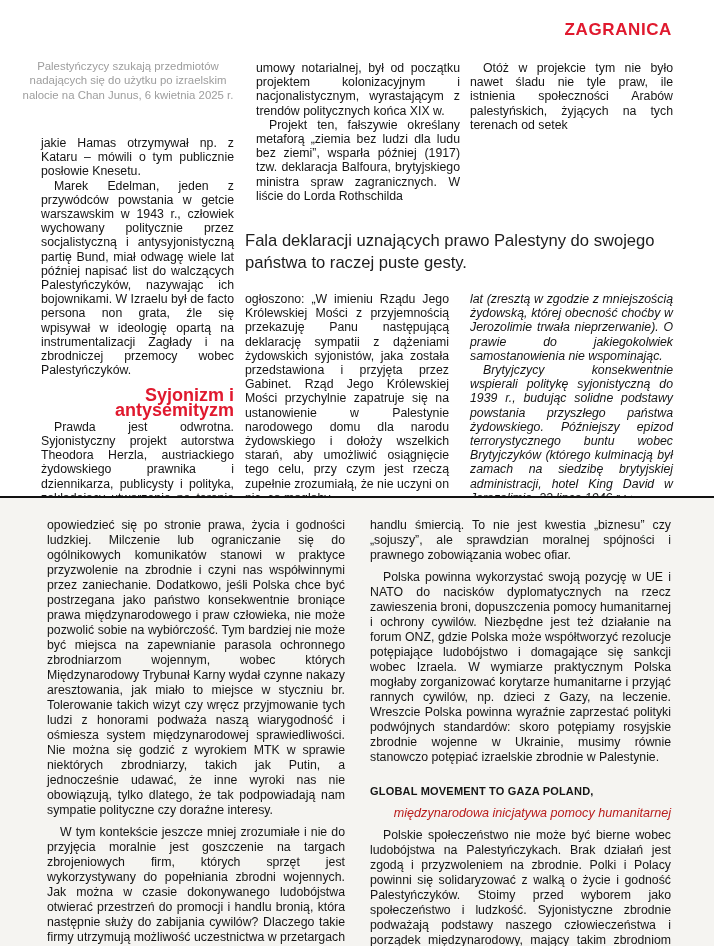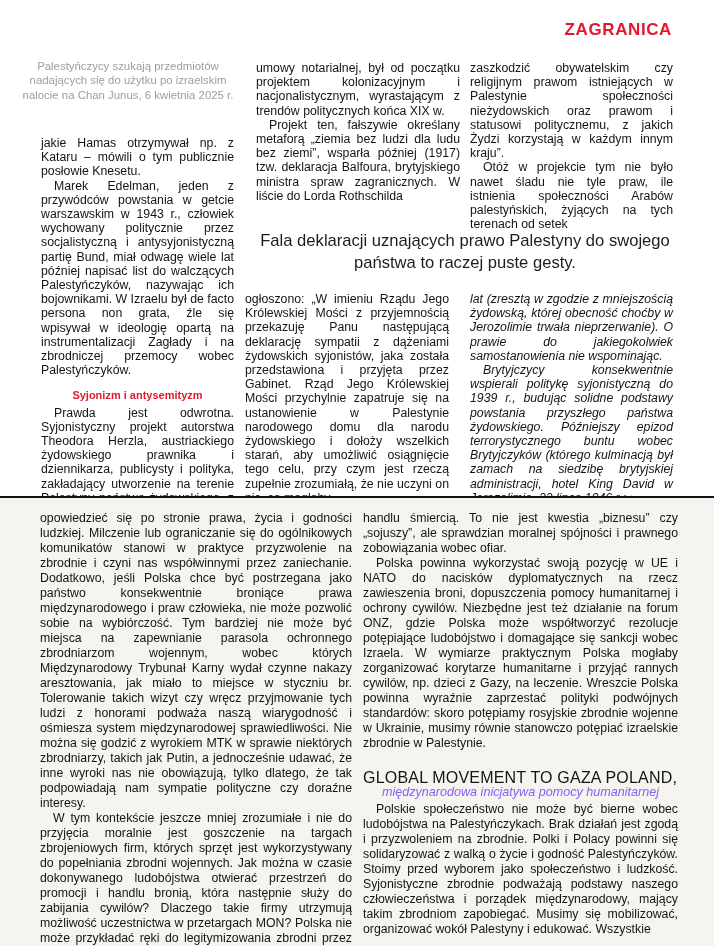--- a/index.html
+++ b/index.html
@@ -27,45 +27,45 @@
   .body-text{font-size:12.3px;line-height:14.2px;text-align:justify;}
   .body-text p{margin:0;}
   .body-text p.indent{text-indent:13px;}
   .col1{position:absolute;left:41px;top:136px;width:193px;}
   .col2a{position:absolute;left:256px;top:61px;width:204px;}
   .col3a{position:absolute;left:470px;top:61px;width:203px;}
   .col2b{position:absolute;left:245px;top:292px;width:204px;}
   .col3b{position:absolute;left:470px;top:292px;width:203px;font-style:italic;}
   .subhead{
     margin-top:11px !important;margin-bottom:3px !important;
-    font-size:11px;font-weight:bold;color:#e0192e;
-    text-align:center;text-indent:0 !important;
+    font-size:18px;font-weight:bold;color:#e0192e;
+    text-align:right;text-indent:0 !important;
   }
   .pullquote{
     position:absolute;left:245px;top:230px;width:440px;
     font-size:16.6px;line-height:21.5px;color:#1d1d1d;
-    text-align:center;
+    text-align:left;
   }
   .marker{font-size:10px;color:#141414;}
   
   .rule{position:absolute;left:0;top:496px;width:714px;height:2px;background:#121212;}
   .panel{position:absolute;left:0;top:498px;width:714px;height:448px;background:#f5f4f1;}
   .bcol-left{position:absolute;left:40px;top:511px;width:312px;}
   .bcol-right{position:absolute;left:363px;top:511px;width:315px;}
   .bottom-text{font-size:12.3px;line-height:15px;text-align:justify;}
-  .bottom-text p{margin:0;}
+  .bottom-text p{margin:7px;}
   .bottom-text p.indent{text-indent:13px;}
   .gm-heading{
     margin-top:19px !important;
-    font-size:16px;font-weight:normal;color:#141414;
+    font-size:11px;font-weight:bold;color:#141414;
     letter-spacing:.2px;text-align:left;
   }
   .gm-subheading{
-    font-size:12.6px;font-style:italic;color:#8b5cf6;
-    margin-bottom:2px !important;text-align:center;
+    font-size:12.6px;font-style:italic;color:#b91c1c;
+    margin-bottom:2px !important;text-align:right;
   }
 </style>
 </head>
 <body>
 
 <div class="page">
 
   <div class="masthead">ZAGRANICA</div>
 
   <div class="caption">Palestyńczycy szukają przedmiotów nadających się do użytku po izraelskim nalocie na Chan Junus, 6 kwietnia 2025 r.</div>
@@ -76,21 +76,20 @@
     <p class="subhead">Syjonizm i antysemityzm</p>
     <p class="indent">Prawda jest odwrotna. Syjonistyczny projekt autorstwa Theodora Herzla, austriackiego żydowskiego prawnika i dziennikarza, publicysty i polityka, zakładający utworzenie na terenie Palestyny państwa żydowskiego, z powołaniem się na przekazy Biblii potraktowanej jak zapis</p>
   </div>
 
   <div class="col2a body-text">
     <p>umowy notarialnej, był od początku projektem kolonizacyjnym i nacjonalistycznym, wyrastającym z trendów politycznych końca XIX w.</p>
     <p class="indent">Projekt ten, fałszywie określany metaforą „ziemia bez ludzi dla ludu bez ziemi”, wsparła później (1917) tzw. deklaracja Balfoura, brytyjskiego ministra spraw zagranicznych. W liście do Lorda Rothschilda</p>
   </div>
 
   <div class="col3a body-text">
-    <p>zaszkodzić obywatelskim czy religijnym prawom istniejących w Palestynie społeczności nieżydowskich oraz prawom i statusowi politycznemu, z jakich Żydzi korzystają w każdym innym kraju”.</p>
     <p class="indent">Otóż w projekcie tym nie było nawet śladu nie tyle praw, ile istnienia społeczności Arabów palestyńskich, żyjących na tych terenach od setek</p>
   </div>
 
   <div class="pullquote">Fala deklaracji uznających prawo Palestyny do swojego państwa to raczej puste gesty.</div>
 
   <div class="col2b body-text">
     <p>ogłoszono: „W imieniu Rządu Jego Królewskiej Mości z przyjemnością przekazuję Panu następującą deklarację sympatii z dążeniami żydowskich syjonistów, jaka została przedstawiona i przyjęta przez Gabinet. Rząd Jego Królewskiej Mości przychylnie zapatruje się na ustanowienie w Palestynie narodowego domu dla narodu żydowskiego i dołoży wszelkich starań, aby umożliwić osiągnięcie tego celu, przy czym jest rzeczą zupełnie zrozumiałą, że nie uczyni on nic, co mogłoby</p>
   </div>
 
   <div class="col3b body-text">

